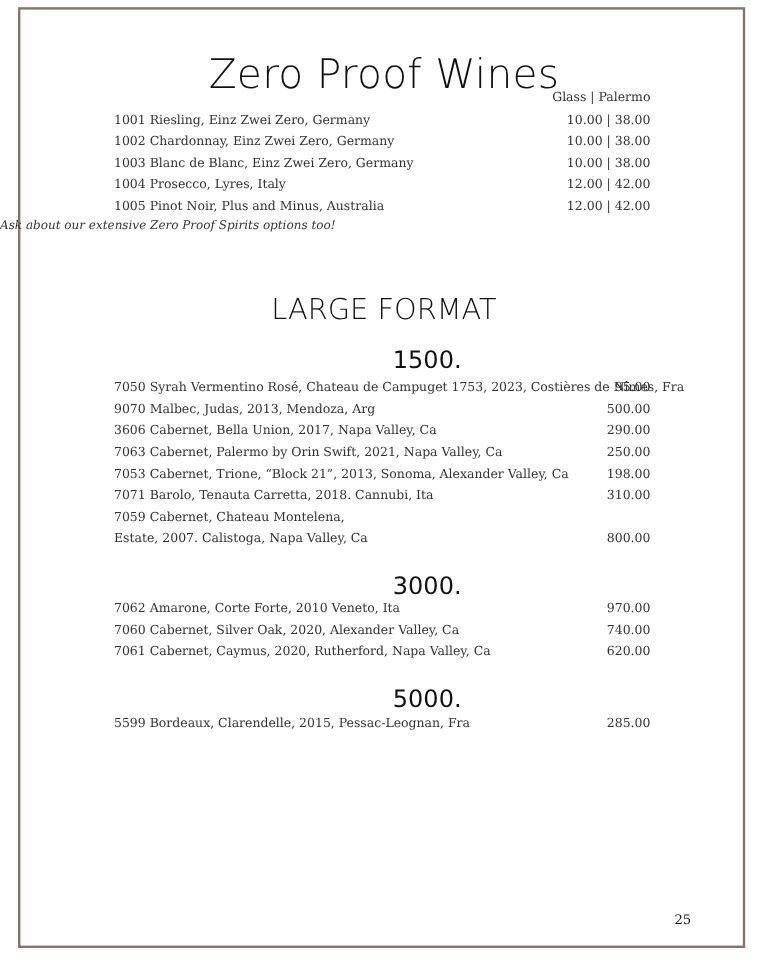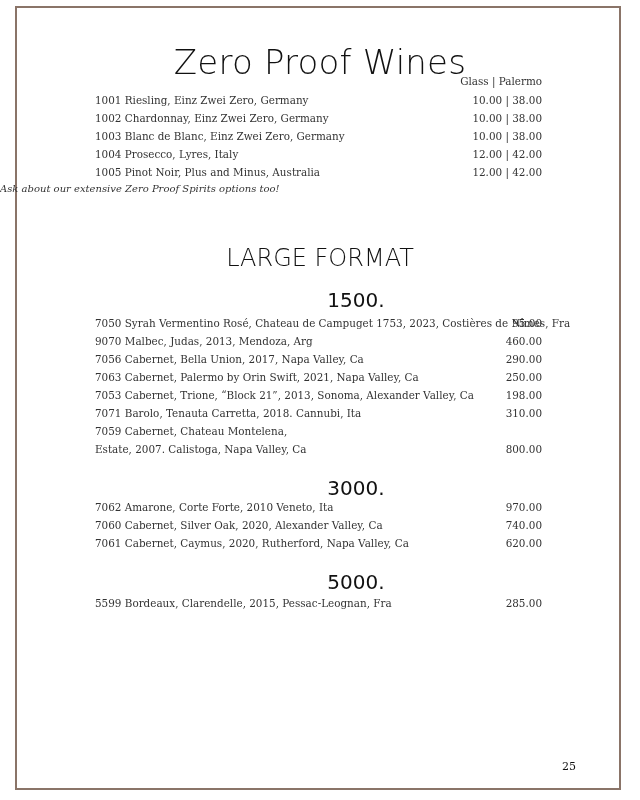--- a/index.html
+++ b/index.html
@@ -65,24 +65,24 @@
 
 <div class="title title-large">LARGE FORMAT</div>
 
 <div class="size-head" style="top:288px">1500.</div>
 <div class="row lrow" style="top:316px">
   <span class="row-name">7050 Syrah Vermentino Rosé, Chateau de Campuget 1753, 2023, Costières de Nîmes, Fra</span>
   <span class="row-price">95.00</span>
 </div>
 <div class="row lrow" style="top:334px">
   <span class="row-name">9070 Malbec, Judas, 2013, Mendoza, Arg</span>
-  <span class="row-price">460.00</span>
+  <span class="row-price">500.00</span>
 </div>
 <div class="row lrow" style="top:352px">
-  <span class="row-name">7056 Cabernet, Bella Union, 2017, Napa Valley, Ca</span>
+  <span class="row-name">3606 Cabernet, Bella Union, 2017, Napa Valley, Ca</span>
   <span class="row-price">290.00</span>
 </div>
 <div class="row lrow" style="top:370px">
   <span class="row-name">7063 Cabernet, Palermo by Orin Swift, 2021, Napa Valley, Ca</span>
   <span class="row-price">250.00</span>
 </div>
 <div class="row lrow" style="top:388px">
   <span class="row-name">7053 Cabernet, Trione, “Block 21”, 2013, Sonoma, Alexander Valley, Ca</span>
   <span class="row-price">198.00</span>
 </div>

